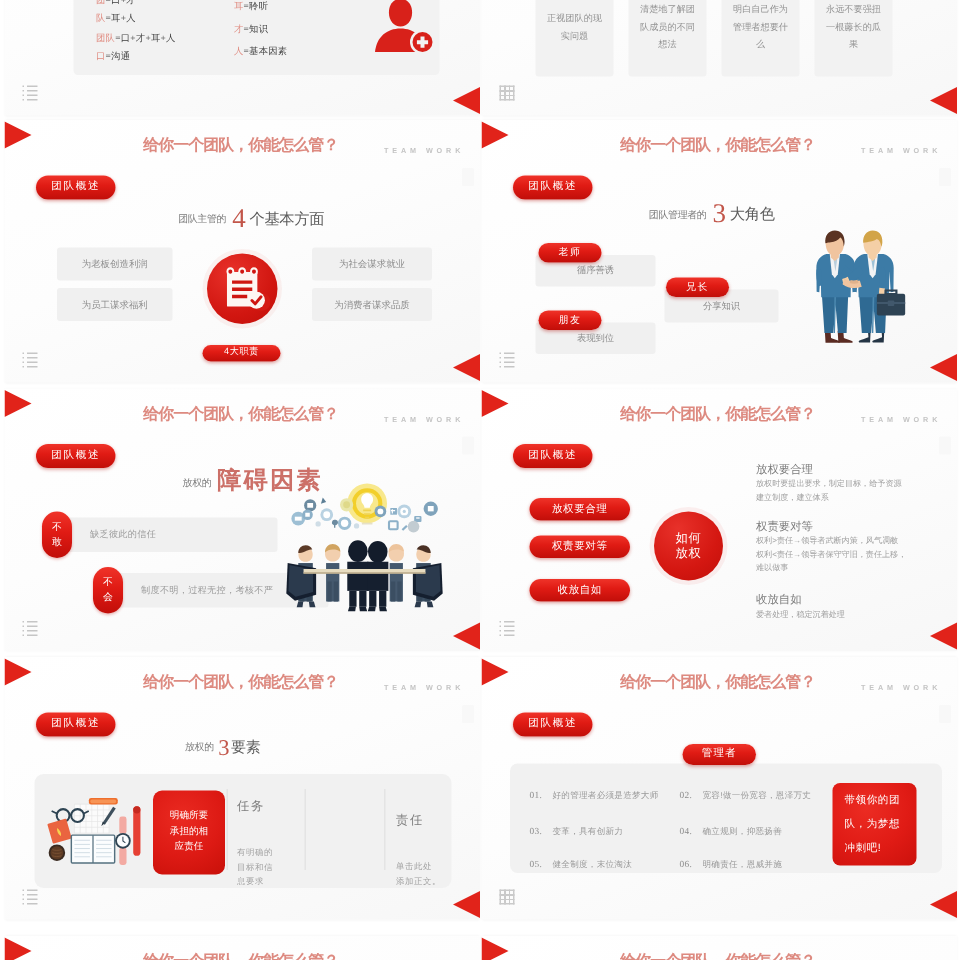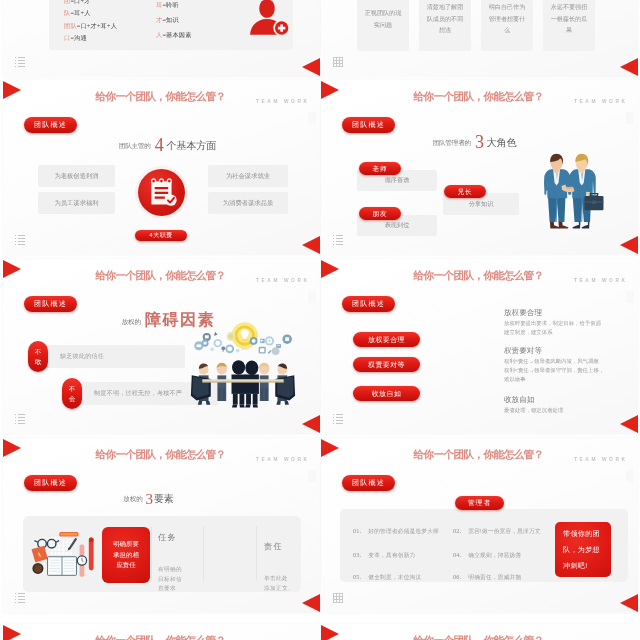--- a/index.html
+++ b/index.html
@@ -478,20 +478,24 @@
       </div>
   <div class="pill dpill dp1">
         <span>放权要合理</span>
       </div>
   <div class="pill dpill dp2">
         <span>权责要对等</span>
       </div>
   <div class="pill dpill dp3">
         <span>收放自如</span>
       </div>
+  <div class="dcircle">
+    <span>如何</span>
+    <span>放权</span>
+  </div>
   <div class="dblock db1">
     <div class="dbh">放权要合理</div>
     <div class="dbl">放权时要提出要求，制定目标，给予资源</div>
     <div class="dbl">建立制度，建立体系</div>
   </div>
   <div class="dblock db2">
     <div class="dbh">权责要对等</div>
     <div class="dbl">权利&gt;责任→领导者武断内策，风气凋敝</div>
     <div class="dbl">权利&lt;责任→领导者保守守旧，责任上移，</div>
     <div class="dbl">难以做事</div>

